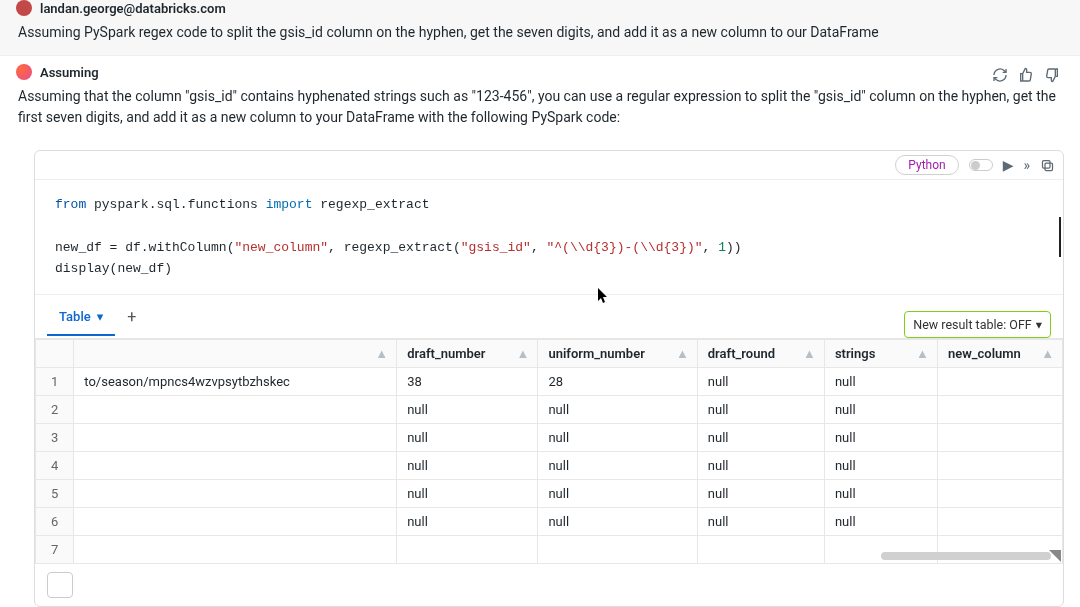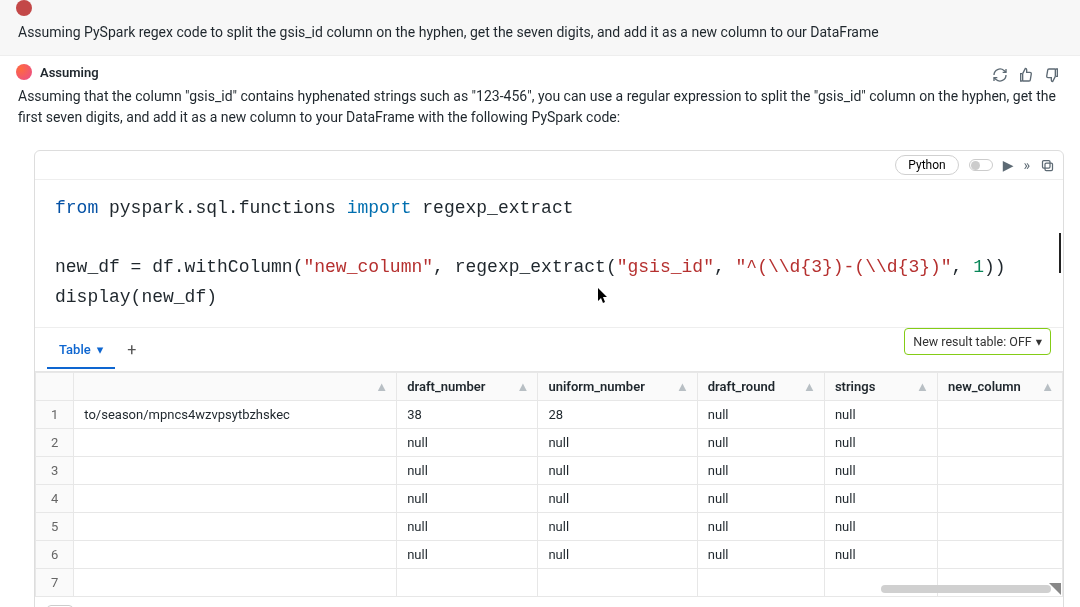--- a/index.html
+++ b/index.html
@@ -34,52 +34,52 @@
     border:1px solid #ddd; border-radius:6px;
     margin:14px 16px 0 34px;
     overflow:hidden;
   }
   .cell-toolbar {
     display:flex; justify-content:flex-end; align-items:center;
     padding:4px 8px; gap:10px; border-bottom:1px solid #eee;
   }
   .lang-select {
     border:1px solid #d0d0d0; border-radius:14px; padding:2px 12px;
-    font-size:12px; color:#000000; background:#fff;
+    font-size:12px; color:#a21caf; background:#fff;
   }
   .conn-dot {
     width:24px;height:12px;border:1px solid #ccc;border-radius:10px;
     position:relative;
   }
   .conn-dot::after{content:"";position:absolute;left:1px;top:0.5px;width:9px;height:9px;border-radius:50%;background:#ccc;}
   .tb-btn { color:#5d6a74; cursor:pointer; font-size:14px;}
   
   .code-block {
     font-family: Menlo, Monaco, "Courier New", monospace;
-    font-size: 18px; line-height:1.65;
+    font-size: 13px; line-height:1.65;
     padding: 14px 20px; white-space: pre; background:#fff;
     border-bottom:1px solid #eee;
     position:relative;
   }
   .scroll-tick{
     position:absolute;right:2px;top:50%;width:2px;height:40px;background:#222;
     transform:translateY(-50%);
   }
   .kw-blue{color:#0451a5;}
   .kw-import{color:#006eaf; font-weight:500;}
   .str-red{color:#b5302f;}
   .num-green{color:#098658;}
 
   .jobs-row{
     padding:10px 20px 10px 20px; color:#333; font-size:13px;
   }
   .jobs-row .tri{display:inline-block;margin-right:6px;color:#555;font-size:10px;}
 
   .tabbar{
-    display:flex; align-items:flex-start; justify-content:space-between;
+    display:flex; align-items:flex-end; justify-content:space-between;
     border-bottom:1px solid #e5e5e5; padding:0 12px;
   }
   .tab-left{display:flex;align-items:center;}
   .tab-item{
     padding:12px 12px 10px; color:#0e66d0; font-weight:500;
     border-bottom:2px solid #0e66d0; display:flex;gap:6px;align-items:center;
   }
   .tab-item .chev{color:#0e66d0;}
   .tab-add{padding:12px 12px;color:#555;font-size:16px;cursor:pointer;}
   .result-toggle{
@@ -128,20 +128,21 @@
   .cursor{
     position:absolute; left:598px; top:288px; pointer-events:none;
   }
 </style>
 </head>
 <body>
 
 <div class="msg user">
   <div class="msg-header">
     <div class="avatar-user"></div>
+    <span>landan.george@databricks.com</span>
   </div>
   <div class="msg-text">Assuming PySpark regex code to split the gsis_id column on the hyphen, get the seven digits, and add it as a new column to our DataFrame</div>
 </div>
 
 <div class="msg">
   <div class="assistant-header">
     <div class="msg-header">
       <div class="avatar-assistant"></div>
       <span>Assuming</span>
     </div>

